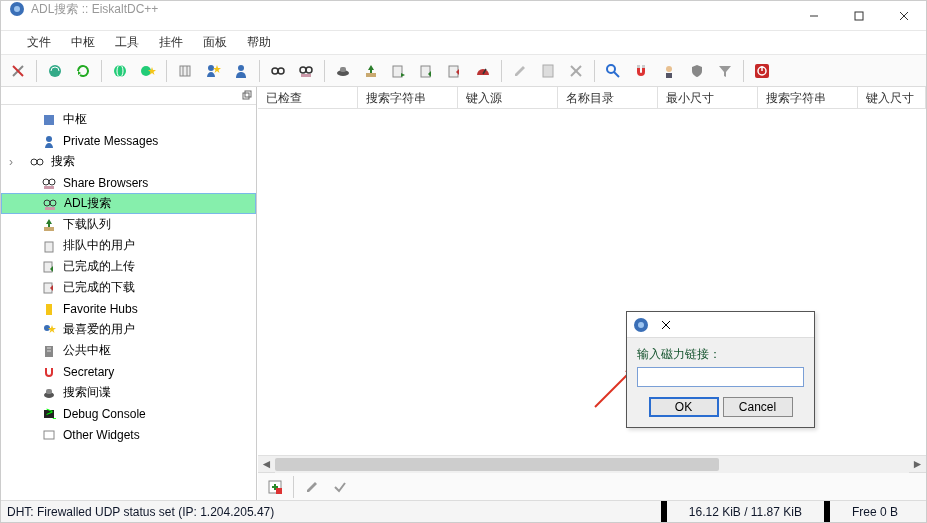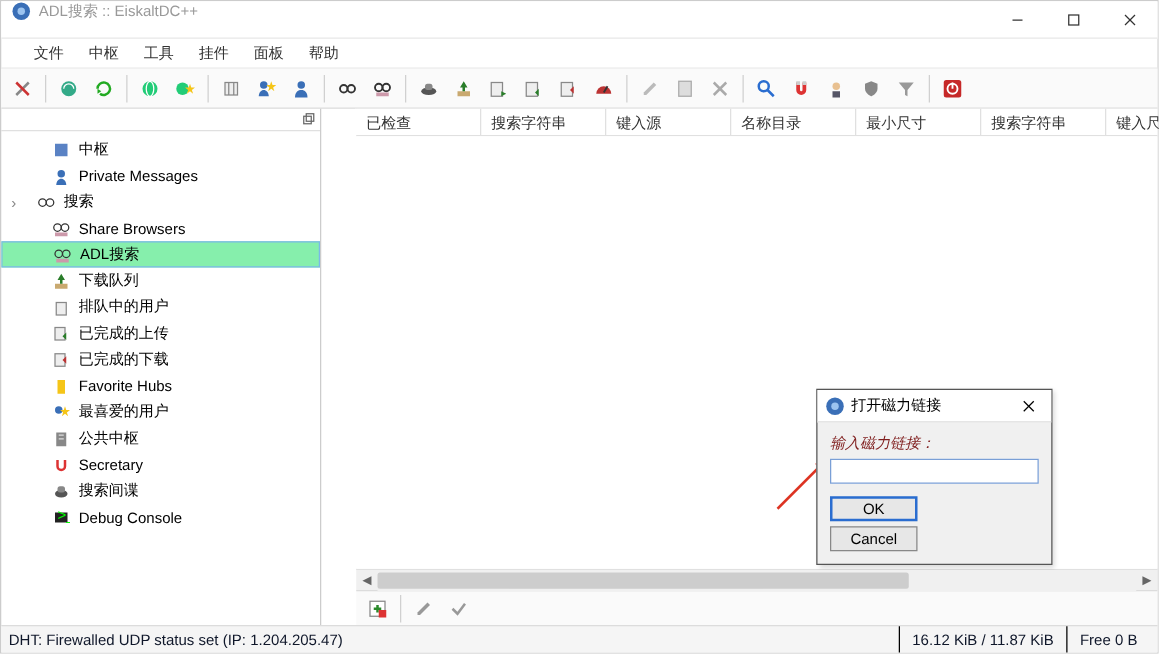--- a/index.html
+++ b/index.html
@@ -26,44 +26,44 @@
 .sidebar-head { height: 18px; border-bottom: 1px solid #e0e0e0; display:flex; justify-content:flex-end; align-items:center; padding-right:4px; }
 .sidebar-head svg { width:10px; height:10px; }
 .tree { flex:1; overflow:auto; padding-top:4px; }
 .tree-item { height: 21px; display:flex; align-items:center; padding-left: 12px; gap:6px; cursor:default; white-space:nowrap; }
 .tree-item.indent { padding-left: 40px; }
 .tree-item.selected { background: #86efac; border:1px solid #7ab8e8; }
 .tree-item .ticon { width:16px; height:16px; display:flex; align-items:center; justify-content:center; }
 .expander { position:relative; }
 .expander::before { content:"›"; color:#888; position:absolute; left:8px; }
 
-.main { flex:1; display:flex; flex-direction:column; min-width:0; border-left:1px solid #fff;margin-left:27px; }
+.main { flex:1; display:flex; flex-direction:column; min-width:0; border-left:1px solid #fff; }
 .table-head { height: 22px; display:flex; border-bottom: 1px solid #e0e0e0; background:#fff; }
 .th { padding: 3px 8px; border-right: 1px solid #e0e0e0; color:#333; white-space:nowrap; flex-shrink:0; }
 .table-body { flex:1; background:#fff; position:relative; }
 .hscroll { height:17px; border-top:1px solid #e0e0e0; background:#f0f0f0; display:flex; align-items:center; }
 .hscroll .track { flex:1; height:17px; background:#f0f0f0; position:relative; }
 .hscroll .thumb { position:absolute; left:0; top:2px; width:70%; height:13px; background:#cdcdcd; border-radius:2px; }
 .hscroll .arrow { width:17px; height:17px; display:flex; align-items:center; justify-content:center; color:#666; }
 
 .bottom-tools { height:28px; border-top:1px solid #dcdcdc; display:flex; align-items:center; padding:0 4px; gap:2px; background:#fafafa; }
 
 .statusbar { height: 22px; border-top: 1px solid #dcdcdc; display:flex; align-items:center; padding:0 6px; background:#f5f5f5; font-size:12px; color:#0f172a; }
 .statusbar .spacer { flex:1; }
-.statusbar .seg { padding: 0 10px; border-left:1px solid #000000; height:100%; display:flex; align-items:center; }
+.statusbar .seg { padding: 0 22px; border-left:6px solid #000000; height:100%; display:flex; align-items:center; }
 
 .dialog { position:absolute; left:368px; top:202px; width:189px; border:1px solid #555; background:#f0f0f0; box-shadow: 2px 2px 4px rgba(0,0,0,.15); }
 .dlg-title { height:26px; display:flex; align-items:center; padding:0 6px; background:#fff; border-bottom:1px solid #ddd; }
 .dlg-title .dicon { width:16px; height:16px; margin-right:5px; }
 .dlg-title .dtxt { flex:1; }
 .dlg-close { width:24px; height:20px; display:flex; align-items:center; justify-content:center; cursor:pointer; }
 .dlg-body { padding: 8px 10px 10px; }
-.dlg-label { margin-bottom:4px; color:#7f1d1d;font-style:italic; }
+.dlg-label { margin-bottom:4px; color:#14532d; }
 .dlg-input { width:100%; height:20px; border:1px solid #7a9fd6; background:#fff; padding:0 3px; outline:none; }
-.dlg-btns { display:flex; gap:4px; justify-content:center; margin-top:10px;flex-direction:column; }
+.dlg-btns { display:flex; gap:4px; justify-content:center; margin-top:10px; }
 .dlg-btn { width:70px; height:20px; border:1px solid #888; background:#e7e7e7; font-family: inherit; cursor:pointer; display:flex; align-items:center; justify-content:center; }
 .dlg-btn.primary { border:2px solid #2a6dd0; }
 
 .arrow-annot { position:absolute; left:327px; top:248px; pointer-events:none; }
 .watermark { position:absolute; left:418px; top:232px; color:#d9d9d9; font-size:26px; font-style:italic; font-weight:300; pointer-events:none; letter-spacing:1px; opacity:.55; font-family: "Segoe Script", cursive; }
 .watermark small { display:block; font-size:14px; letter-spacing:3px; }
 
 </style>
 </head>
 <body>
@@ -405,20 +405,28 @@
             <span>搜索间谍</span>
           </div>
         <div class="tree-item indent">
             <span class="ticon">
               <svg width="14" height="14">
                 <rect x="2" y="3" width="10" height="8" fill="#222"></rect>
                 <text x="4" y="9" fill="#0f0" font-size="6">&gt;_</text>
               </svg>
             </span>
             <span>Debug Console</span>
+          </div>
+        <div class="tree-item indent">
+            <span class="ticon">
+              <svg width="14" height="14">
+                <rect x="2" y="3" width="10" height="8" fill="#fff" stroke="#888"></rect>
+              </svg>
+            </span>
+            <span>Other Widgets</span>
           </div>
       </div>
     </div>
 
     <div class="main">
       <div class="table-head">
         <div class="th" style="width:100px">已检查</div>
         <div class="th" style="width:100px">搜索字符串</div>
         <div class="th" style="width:100px">键入源</div>
         <div class="th" style="width:100px">名称目录</div>
@@ -437,21 +445,20 @@
           <line x1="10" y1="50" x2="48" y2="12" stroke="#d32" stroke-width="2"></line>
           <polygon points="48,12 40,14 46,20" fill="#d32"></polygon>
         </svg>
 
         <div class="dialog">
           <div class="dlg-title">
             <span class="dicon"><svg viewBox="0 0 16 16">
                   <circle cx="8" cy="8" r="7" fill="#3a6fb7"></circle>
                   <circle cx="8" cy="8" r="3" fill="#9cc4f0"></circle>
                 </svg></span>
-            <span class="dtxt">打开磁力链接</span>
             <div class="dlg-close">
                 <svg width="10" height="10">
                   <line x1="1" y1="1" x2="9" y2="9" stroke="#000"></line>
                   <line x1="9" y1="1" x2="1" y2="9" stroke="#000"></line>
                 </svg>
               </div>
           </div>
           <div class="dlg-body">
             <div class="dlg-label">输入磁力链接：</div>
             <input class="dlg-input" value="" style="">

